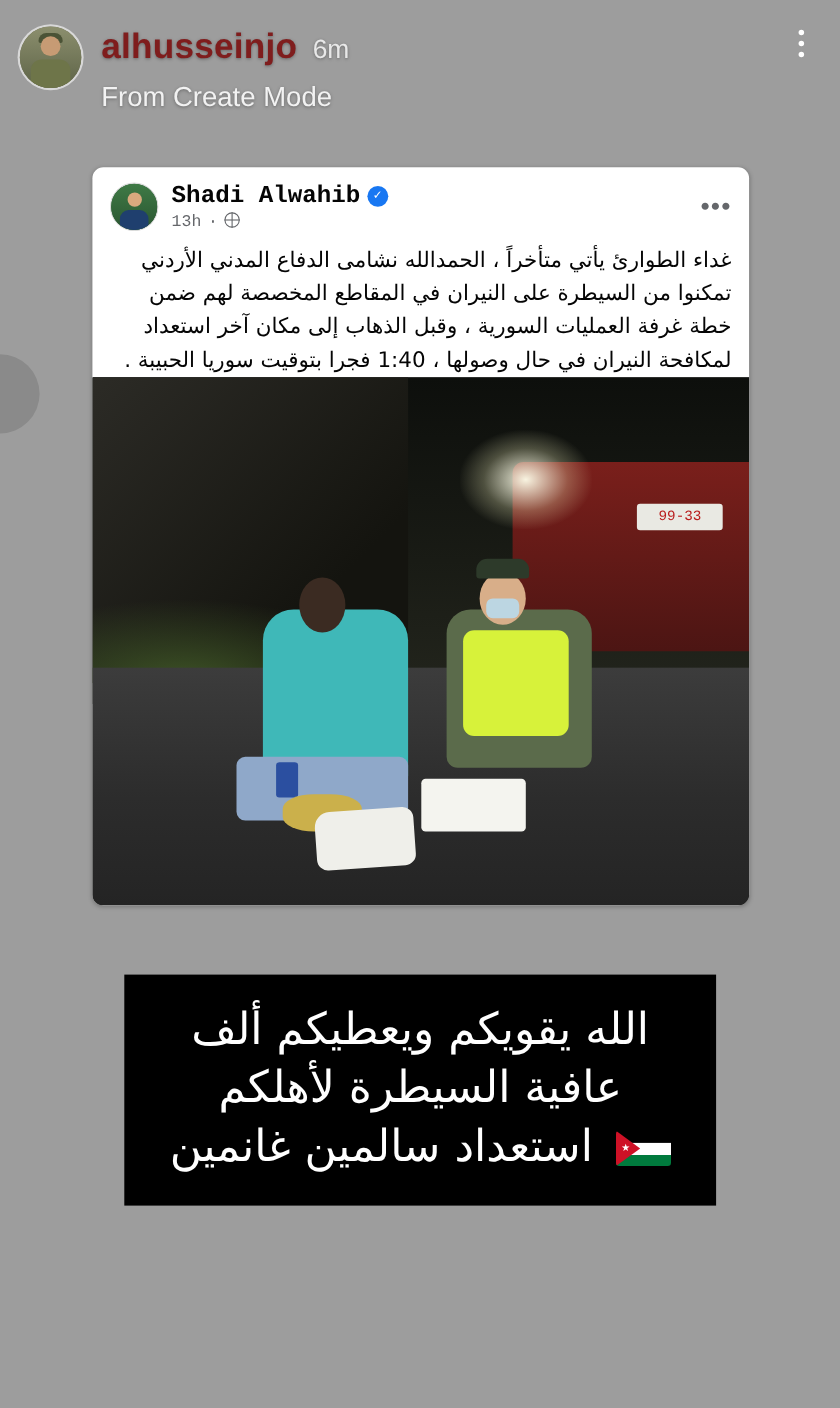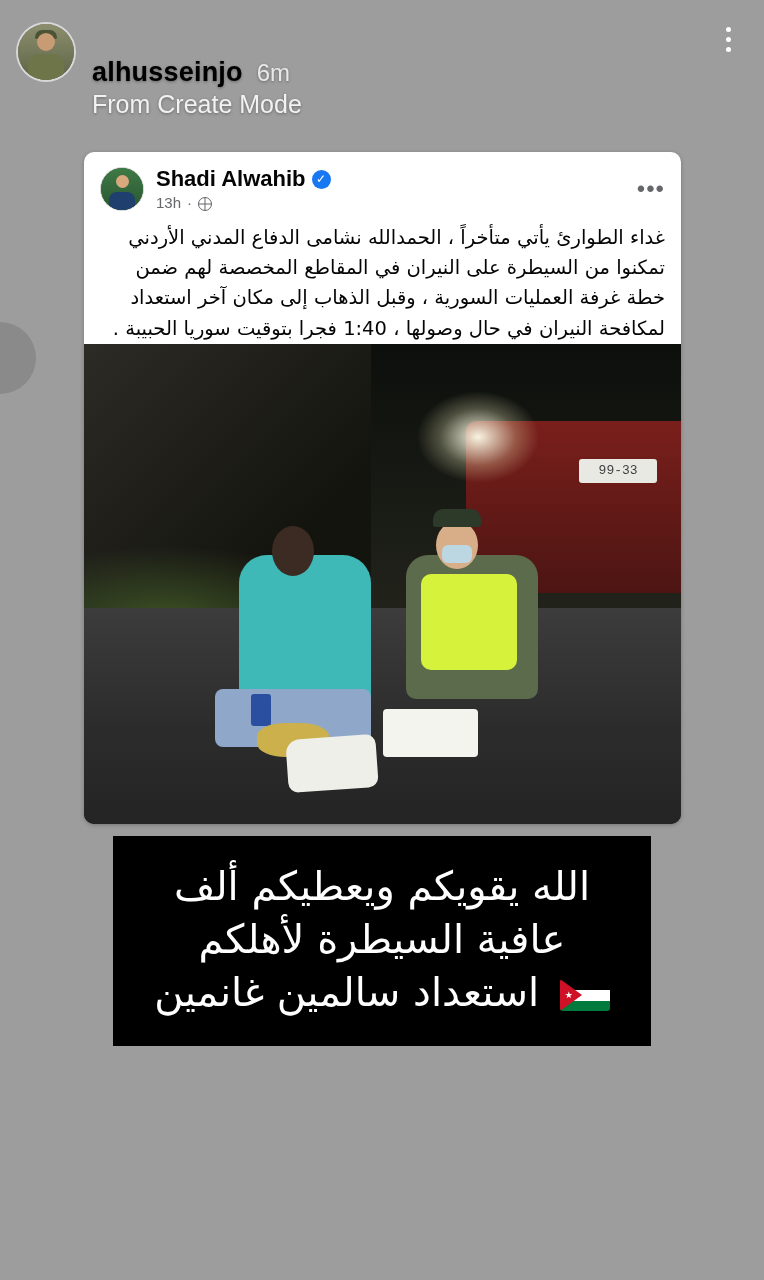--- a/index.html
+++ b/index.html
@@ -49,36 +49,35 @@
     flex-direction: column;
     justify-content: flex-start;
     padding-top: 4px;
   }
   .head-line1 {
     display: flex;
     align-items: baseline;
     gap: 14px;
   }
   .username {
-    color: #000000;
-    font-size: 27px;
+    color: #7f1d1d;
+    font-size: 32px;
     font-weight: bold;
     letter-spacing: .2px;
     text-shadow: 0 1px 3px rgba(0,0,0,.35);
-    margin-top: 33px;
   }
   .timestamp {
     color: #e8e8e8;
     font-size: 24px;
     text-shadow: 0 1px 3px rgba(0,0,0,.35);
   }
   .subtitle {
     color: #f2f2f2;
     font-size: 25px;
-    margin-top: 2px;
+    margin-top: 13px;
     text-shadow: 0 1px 3px rgba(0,0,0,.35);
   }
   .more-btn {
     position: absolute;
     right: 22px; top: 22px;
     width: 28px; height: 34px;
     display: flex;
     flex-direction: column;
     align-items: center;
     justify-content: center;
@@ -120,40 +119,40 @@
     border-radius: 50%;
     overflow: hidden;
     position: relative;
     background: #2e5f3a;
     flex: 0 0 auto;
     border: 1px solid #dcdcdc;
   }
   .fb-avatar .g { position:absolute; inset:0; background:linear-gradient(#3f7a46,#2a5530); }
   .fb-avatar .f-head { position:absolute; left:50%; top:18%; width:13px; height:13px; margin-left:-6.5px; border-radius:50%; background:#d9a97e; }
   .fb-avatar .f-body { position:absolute; left:50%; bottom:0; width:26px; height:18px; margin-left:-13px; border-radius:8px 8px 0 0; background:#1f3f6e; }
-  .fb-names { margin-left: 12px; }
+  .fb-names { margin-left: 12px; font-family: Liberation Mono, monospace; }
   .fb-name-row { display: flex; align-items: center; gap: 6px; }
   .fb-name {
     font-size: 22px;
     font-weight: bold;
     color: #050505;
   }
   .verified {
     width: 19px; height: 19px;
     border-radius: 50%;
     background: #1877f2;
     color: #fff;
     font-size: 12px;
     line-height: 19px;
     text-align: center;
     display: inline-block;
   }
   .fb-meta {
     display: flex;
-    align-items: flex-end;
+    align-items: flex-start;
     gap: 6px;
     margin-top: 2px;
     font-size: 15px;
     color: #65676b;
   }
   .globe {
     display: inline-block;
     width: 14px; height: 14px;
     border-radius: 50%;
     border: 1.4px solid #65676b;
@@ -223,21 +222,21 @@
     position: absolute; right: 0; top: 16%;
     width: 36%; height: 36%;
     background: linear-gradient(#7a1f1b,#4c1513);
     border-top-left-radius: 10px;
   }
   .ph-plate {
     position: absolute; right: 4%; top: 24%;
     width: 78px; height: 24px;
     background: #e9e9e3;
     border-radius: 3px;
-    color: #404040;
+    color: #b91c1c;
     font-size: 13px;
     text-align: center;
     line-height: 24px;
     font-family: "Liberation Mono", monospace;
   }
   .ph-man-a {
     position: absolute; left: 26%; top: 44%;
     width: 22%; height: 34%;
     background: #3fb8b8;
     border-radius: 28px 28px 12px 12px;
@@ -306,21 +305,21 @@
   .ph-can {
     position: absolute; left: 28%; top: 73%;
     width: 20px; height: 32px;
     background: #2b4fa0;
     border-radius: 3px;
   }
 
   
   .caption-box {
     position: absolute;
-    left: 113px; top: 836px;
+    left: 113px; top: 886px;
     width: 538px;
     background: #000000;
     padding: 24px 20px 26px 20px;
     direction: rtl;
     text-align: center;
   }
   .caption-line {
     color: #ffffff;
     font-size: 40px;
     line-height: 1.33;

